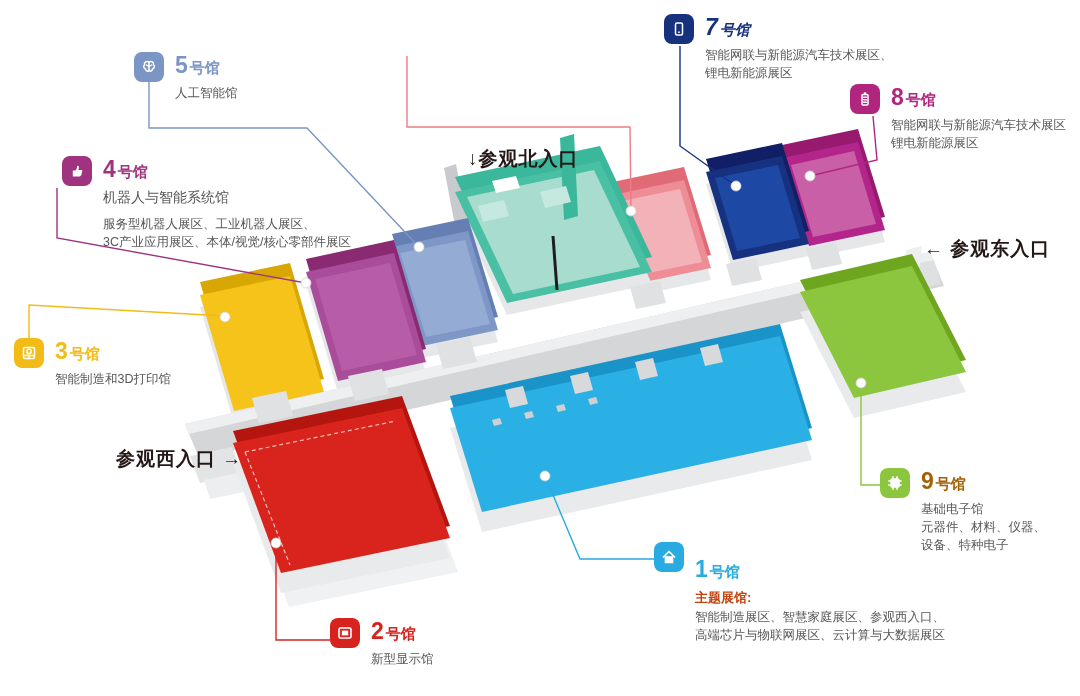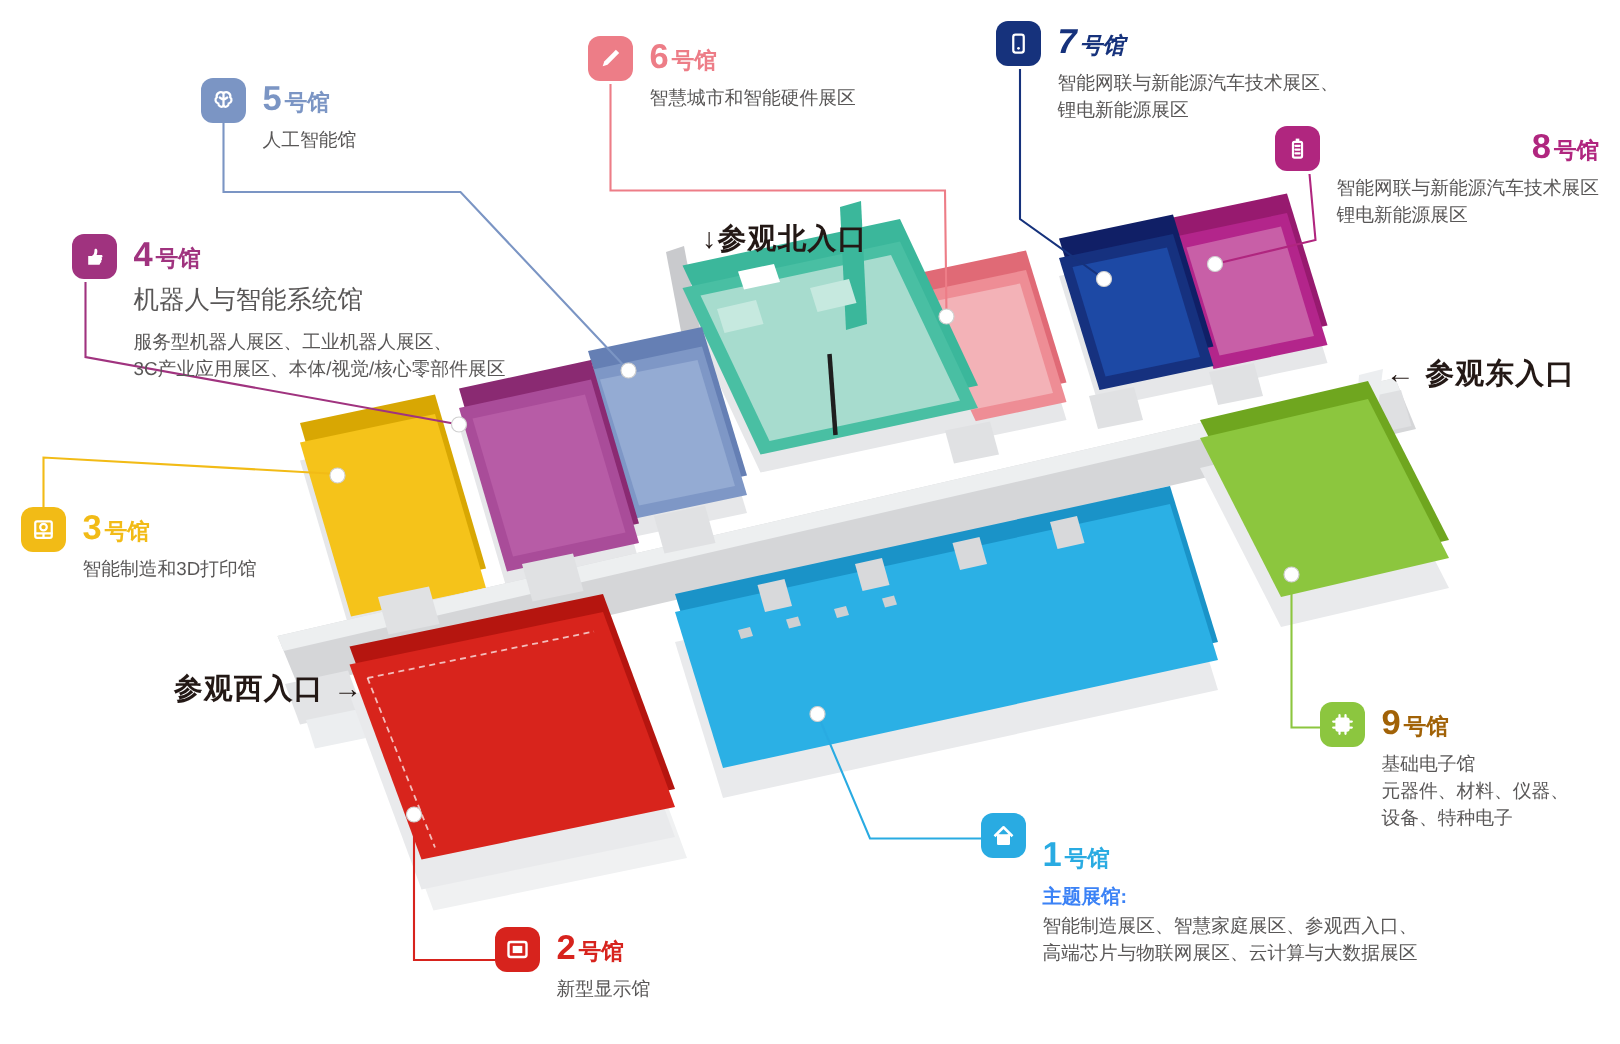--- a/index.html
+++ b/index.html
@@ -6,25 +6,25 @@
   .stage{position:relative;width:1080px;height:696px;background:#ffffff;overflow:hidden;
          font-family:"Liberation Sans","DejaVu Sans",sans-serif;}
   svg.plan{position:absolute;left:0;top:0;}
   .hall-label{position:absolute;display:flex;gap:11px;align-items:flex-start;}
   .hicon{width:30px;height:30px;border-radius:8px;flex:none;display:flex;align-items:center;justify-content:center;}
   .hicon svg{width:20px;height:20px;display:block;}
   .title{font-weight:bold;line-height:1;margin:2px 0 7px 0;white-space:nowrap;}
   .num{font-size:23px;}
   .suf{font-size:15px;margin-left:2px;}
   .line{font-size:12.5px;color:#595757;line-height:1.45;white-space:nowrap;}
-  .sub{font-size:17px;color:#595757;line-height:1.4;margin-bottom:7px;white-space:nowrap;}
-  .sub-bold{font-size:13px;font-weight:bold;color:#3b82f6;line-height:1.5;white-space:nowrap;}
+  .sub{font-size:14px;color:#595757;line-height:1.4;margin-bottom:7px;white-space:nowrap;}
+  .sub-bold{font-size:13px;font-weight:bold;color:#c2410c;line-height:1.5;white-space:nowrap;}
   .entrance{position:absolute;font-size:19px;font-weight:bold;color:#231815;letter-spacing:1px;white-space:nowrap;}
   .hl-1{left:654px;top:542px}.hl-2{left:330px;top:618px}.hl-3{left:14px;top:338px}
-  .hl-4{left:48px;top:156px}.hl-5{left:134px;top:52px}.hl-6{left:392px;top:24px}
+  .hl-4{left:62px;top:156px}.hl-5{left:134px;top:52px}.hl-6{left:392px;top:24px}
   .hl-7{left:664px;top:14px}.hl-8{left:850px;top:84px}.hl-9{left:880px;top:468px}
   .ent-north{left:468px;top:146px}.ent-east{left:924px;top:236px}.ent-west{left:116px;top:446px}
 </style>
 </head>
 <body>
 
 <div class="stage">
 
 <svg class="plan" width="1080" height="696" viewBox="0 0 1080 696">
 
@@ -152,31 +152,20 @@
       <path d="M10 5 C7.5 3.6 5 5.4 5.5 7.9 C4 9 4.6 11.5 6.5 12 C6.6 14 9 15 10 13.4 C11 15 13.4 14 13.5 12 C15.4 11.5 16 9 14.5 7.9 C15 5.4 12.5 3.6 10 5 Z"></path>
       <path d="M10 5 L10 13.4 M7.5 8 L9 9 M12.5 8 L11 9"></path>
     </svg>
   </div>
   <div class="txt">
     <div class="title" style="color: rgb(123, 149, 196);"><span class="num">5</span><span class="suf">号馆</span></div>
     <div class="line">人工智能馆</div>
   </div>
 </div>
 
-<div class="hall-label hl-6">
-  <div class="hicon" style="background-color: rgb(237, 125, 135);">
-    <svg viewBox="0 0 20 20">
-          <path d="M13.6 4.2 L15.8 6.4 L8 14.2 L4.8 15.2 L5.8 12 Z" fill="#fff"></path>
-        </svg>
-  </div>
-  <div class="txt">
-    <div class="title" style="color: rgb(237, 125, 135);"><span class="num">6</span><span class="suf">号馆</span></div>
-    <div class="line">智慧城市和智能硬件展区</div>
-  </div>
-</div>
 
 <div class="hall-label hl-7">
   <div class="hicon" style="background-color: rgb(22, 50, 124);">
     <svg viewBox="0 0 20 20" fill="none" stroke="#fff" stroke-width="1.5">
       <rect x="6.5" y="4" width="7" height="12" rx="1.5"></rect>
       <circle cx="10" cy="13.2" r="0.9" fill="#fff" stroke="none"></circle>
     </svg>
   </div>
   <div class="txt">
     <div class="title" style="color: rgb(22, 50, 124); font-style: italic;"><span class="num">7</span><span class="suf">号馆</span></div>
@@ -187,21 +176,21 @@
 
 <div class="hall-label hl-8">
   <div class="hicon" style="background-color: rgb(176, 38, 127);">
     <svg viewBox="0 0 20 20" fill="none" stroke="#fff" stroke-width="1.5" stroke-linecap="round">
       <rect x="7" y="5.5" width="6" height="10.5" rx="1"></rect>
       <rect x="8.8" y="3.4" width="2.4" height="1.6" fill="#fff" stroke="none"></rect>
       <path d="M8.6 8.2 H11.4 M8.6 10.7 H11.4 M8.6 13.2 H11.4"></path>
     </svg>
   </div>
   <div class="txt">
-    <div class="title" style="color: rgb(176, 38, 127); text-align: right;"><span class="num">8</span><span class="suf">号馆</span></div>
+    <div class="title" style="color: rgb(176, 38, 127);"><span class="num">8</span><span class="suf">号馆</span></div>
     <div class="line">智能网联与新能源汽车技术展区</div>
     <div class="line">锂电新能源展区</div>
   </div>
 </div>
 
 <div class="hall-label hl-4">
   <div class="hicon" style="background-color: rgb(160, 51, 127);">
     <svg viewBox="0 0 20 20">
           <path d="M5.8 15.5 L5.8 9.6 L8.3 9.6 C9.6 8.9 10 7.1 10 5.6 C10 4.6 11.5 4.4 11.8 5.6 C12.1 6.9 11.7 8.2 11.4 9 L14.6 9 C15.6 9 15.6 10.8 14.6 10.8 C15.4 11.2 15.1 12.6 14.3 12.7 C14.9 13.3 14.4 14.4 13.7 14.3 C14 15 13.4 15.5 12.6 15.5 Z" fill="#fff"></path>
         </svg>

